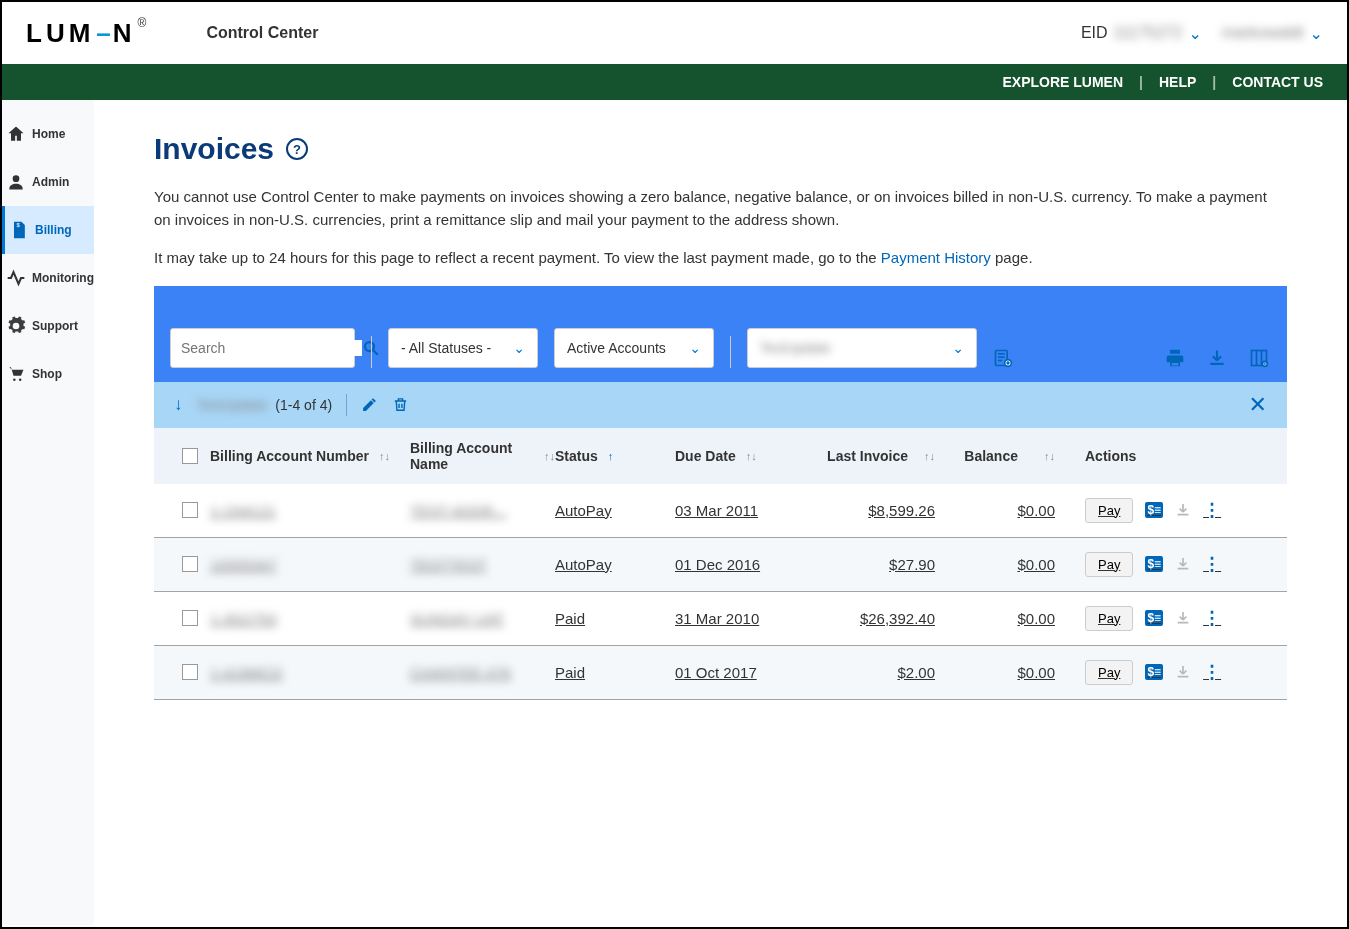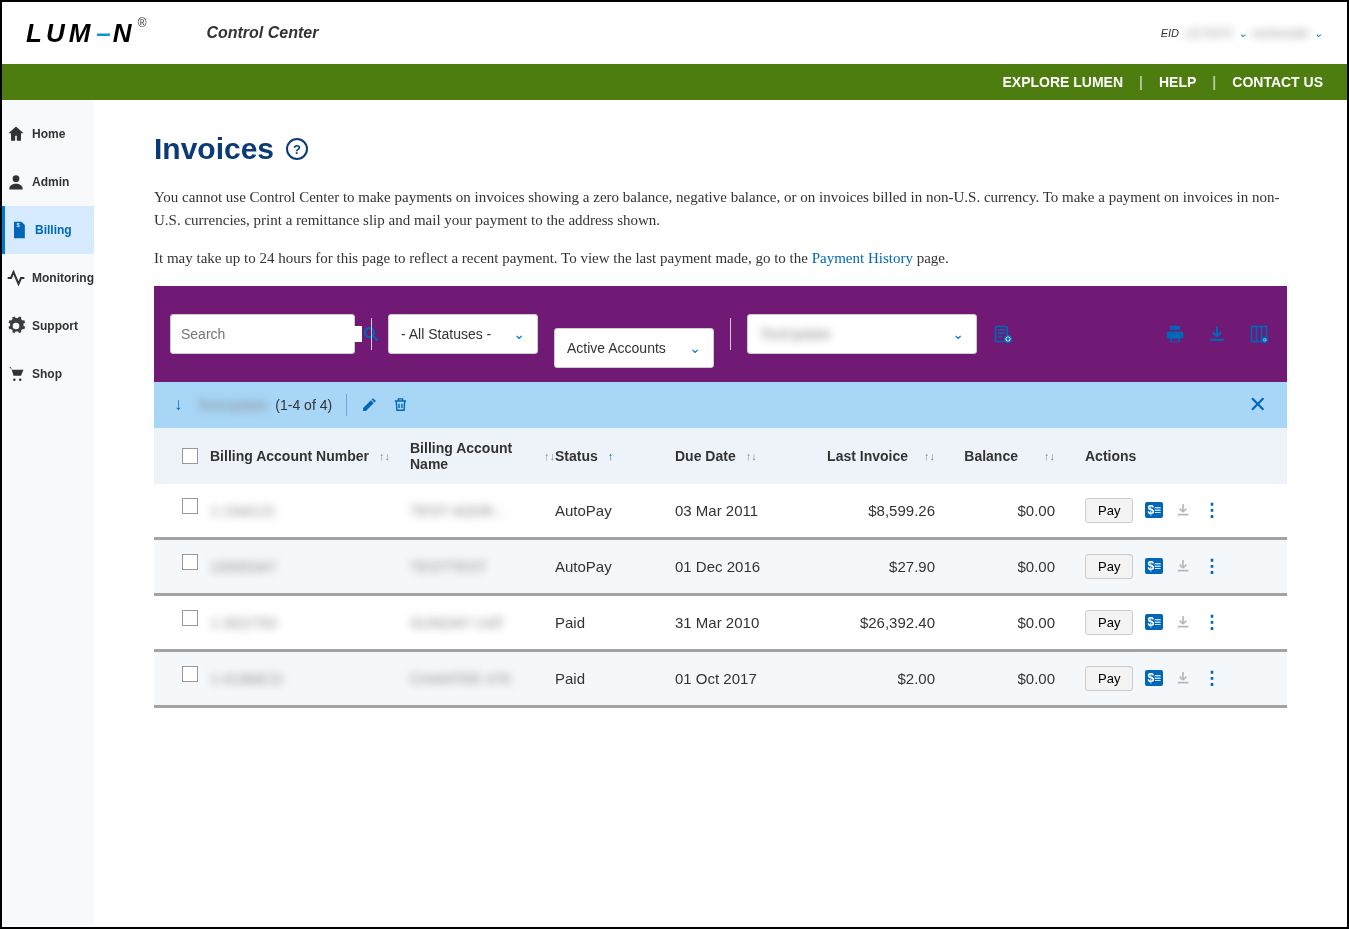--- a/index.html
+++ b/index.html
@@ -1,53 +1,53 @@
 <!DOCTYPE html>
 <html><head>
 <meta charset="utf-8">
 <style>
   * { box-sizing: border-box; margin: 0; padding: 0; }
   body { font-family: Arial, Helvetica, sans-serif; font-size: 14px; color: #333; background: #fff; border: 2px solid #000; width: 1349px; height: 929px; overflow: hidden; }
   
   
-  .top-header { display: flex; align-items: center; padding: 12px 24px; height: 62px; font-style: italic; }
+  .top-header { display: flex; align-items: center; padding: 12px 24px; height: 62px; }
   .logo { display: flex; align-items: center; gap: 2px; margin-right: 60px; }
   .logo-text { font-weight: 900; font-size: 26px; letter-spacing: 4px; color: #000;}
   .logo-bar { font-size: 26px; font-weight: 900; color: #0996d4;}
   .app-title { font-weight: 700; font-size: 16px; color: #333; }
-  .top-header-right { margin-left: auto; display: flex; align-items: center; gap: 4px; font-size: 11px; }
+  .top-header-right { margin-left: auto; display: flex; align-items: center; gap: 20px; font-size: 16px; }
   .eid-group, .user-group { display: flex; align-items: center; gap: 6px; cursor: pointer; }
   .blur { filter: blur(4px); color: #888; }
   .chev { color: #0078d4; }
 
   
-  .blue-bar { background: #4d7c0f; color: #fff; display: flex; justify-content: flex-end; padding: 10px 24px; gap: 16px; font-weight: 700; font-size: 14px; }
+  .blue-bar { background: #14532d; color: #fff; display: flex; justify-content: flex-end; padding: 10px 24px; gap: 16px; font-weight: 700; font-size: 14px; }
   .blue-bar a { color: #fff; text-decoration: none; cursor: pointer; }
   .blue-bar .divider { color: rgba(255,255,255,0.6); }
 
   
   .layout { display: flex; height: calc(100% - 62px - 38px); }
   
   
   .sidebar { width: 92px; background: #f8f9fa; display: flex; flex-direction: column; padding-top: 10px; }
   .side-item { display: flex; align-items: center; padding: 14px 4px; gap: 6px; cursor: pointer; font-size: 12px; font-weight: 600; color: #333; }
   .side-item.active { background: #d6ebff; color: #0067b8; border-left: 3px solid #0078d4; }
   .side-item .icon { font-size: 20px; }
   .side-item.active .icon { color: #0067b8; }
 
   
   .main { flex: 1; padding: 32px 60px 20px 60px; overflow-y: auto; }
   .page-title-row { display: flex; align-items: center; gap: 12px; margin-bottom: 20px; }
   .page-title { color: #0a3b78; font-size: 30px; font-weight: 800; }
   .help-circle { width: 22px; height: 22px; border: 2px solid #0a3b78; border-radius: 50%; display: flex; align-items: center; justify-content: center; color: #0a3b78; font-weight: 700; font-size: 13px; cursor: pointer;}
-  .desc { color: #333; line-height: 1.5; margin-bottom: 16px; font-size: 15px; font-family: Liberation Serif, serif;}
+  .desc { color: #333; line-height: 1.5; margin-bottom: 16px; font-size: 15px;}
   .desc a { color: #0067b8; text-decoration: none; cursor:pointer; }
 
   
-  .filter-bar { background: #701a75; padding: 14px 16px; display: flex; align-items: center; gap: 16px; }
+  .filter-bar { background: #3b82f6; padding: 14px 16px; display: flex; align-items: flex-end; gap: 16px; }
   .search-box { background: #fff; border: 1px solid #ccc; border-radius: 3px; display: flex; align-items: center; padding: 0 10px; height: 40px; width: 185px; }
   .search-box input { border: none; outline: none; flex: 1; font-size: 14px; }
   .search-btn { color: #0067b8; font-size: 18px; cursor: pointer; font-weight: bold;}
   .vsep { width: 1px; height: 32px; background: #ccc; }
   .dropdown { background: #fff; border: 1px solid #ccc; border-radius: 3px; height: 40px; display: flex; align-items: center; padding: 0 12px; gap: 10px; cursor: pointer; font-size: 14px;}
   .dropdown .chev { margin-left: auto; }
   .dropdown.status { width: 150px; }
   .dropdown.accounts { width: 160px; margin-top: 28px; }
   .dropdown.third { width: 230px; }
   .toolbar-icon { color: #0067b8; font-size: 20px; cursor: pointer; width: 22px; text-align: center;}
@@ -55,21 +55,21 @@
 
   
   .sel-band { background: #a8d6f7; padding: 10px 20px; display: flex; align-items: center; gap: 14px; color: #333; }
   .sel-band .icon { color: #0067b8; cursor: pointer; font-size: 17px;}
   .sel-band .close { margin-left: auto; color: #0067b8; font-size: 22px; cursor: pointer;}
   .sel-band .vsep2 { width:1px; height:22px; background:#6ba8d6;}
   .sel-text { display:flex; align-items:center; gap:8px;}
 
   
   .table-head { background: #eef3f9; display: flex; align-items: center; padding: 12px 16px; font-weight: 700; font-size: 14px; color: #333; }
-  .table-row { display: flex; padding: 14px 16px; border-bottom: 3px solid #a3a3a3; font-size: 15px;}
+  .table-row { display: flex; align-items: center; padding: 14px 16px; border-bottom: 1px solid #a3a3a3; font-size: 15px; text-decoration: underline;}
   .table-row.alt { background: #f5f8fb; }
   .col-check { width: 40px; display:flex; justify-content:center; }
   .col-ban { width: 200px; display:flex; align-items:center; gap:6px;}
   .col-name { width: 145px; display:flex; align-items:center; }
   .col-status { width: 120px; display:flex; align-items:center; gap:6px;}
   .col-due { width: 130px; display:flex; align-items:center; gap:6px;}
   .col-last { width: 130px; text-align: right; justify-content:flex-end; display:flex; align-items:center; gap:12px;}
   .col-bal { width: 120px; text-align: right; justify-content:flex-end; display:flex; align-items:center; gap:22px;}
   .col-actions { flex: 1; display: flex; align-items: center; gap: 12px; padding-left: 30px;}
   .sort-icon { color: #888; font-size: 11px; margin-left: 4px;}

